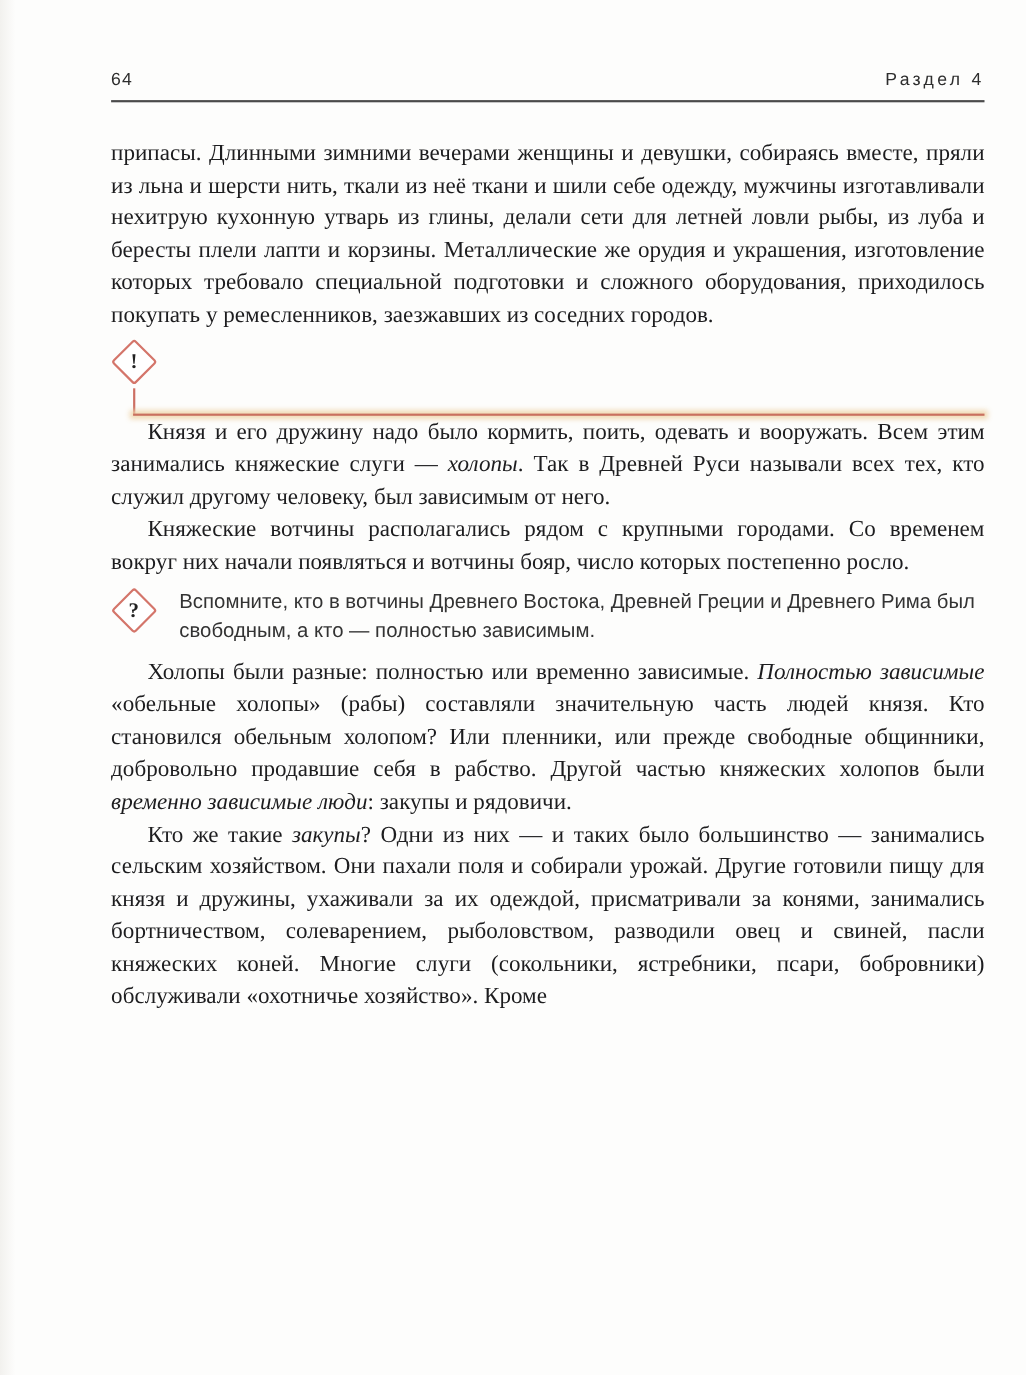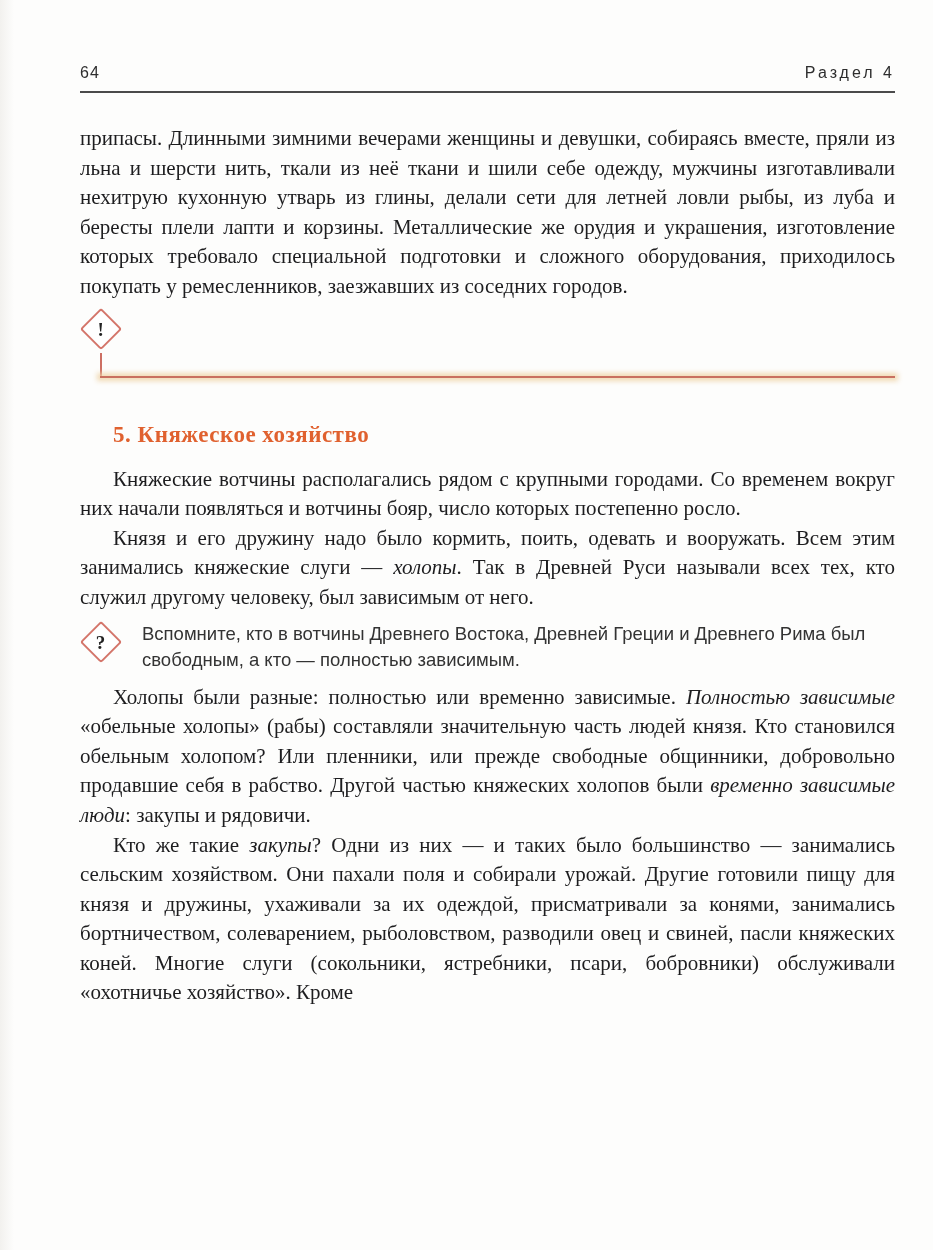--- a/index.html
+++ b/index.html
@@ -7,21 +7,21 @@
     width: 933px; height: 1250px;
     background: #fdfdfc;
     overflow: hidden;
     font-family: "Liberation Serif", serif;
     color: #1d1d1f;
     position: relative;
   }
   .page {
     box-sizing: border-box;
     width: 933px; height: 1250px;
-    padding: 64px 38px 0 80px;
+    padding: 64px 38px 0 101px;
     background: linear-gradient(90deg, #f2f1ee 0, #fdfdfc 14px);
   }
 
   
   .runhead {
     display: flex; justify-content: space-between; align-items: baseline;
     font-family: "Liberation Sans", sans-serif;
     font-size: 16px; color: #2e2e2e;
   }
   .runhead .pagenum { letter-spacing: 1px; }
@@ -122,25 +122,24 @@
     <div class="callout alert">
       <div class="icon-col">
         <div class="diamond">
           <span class="glyph">!</span>
         </div>
       </div>
       <div class="rail-v"></div>
       <div class="rail-h"></div>
     </div>
 
-    <h2 class="section-heading">5. Княжеское хозяйство</h2>
+
+    <p class="para indent"><span>Князя и его дружину надо было кормить, поить, одевать и вооружать. Всем этим занимались княжеские слуги — </span><span class="it">холопы</span><span>. Так в Древней Руси называли всех тех, кто служил другому человеку, был зависимым от него.</span></p>
 
     <p class="para indent">Княжеские вотчины располагались рядом с крупными городами. Со временем вокруг них начали появляться и вотчины бояр, число которых постепенно росло.</p>
-
-    <p class="para indent"><span>Князя и его дружину надо было кормить, поить, одевать и вооружать. Всем этим занимались княжеские слуги — </span><span class="it">холопы</span><span>. Так в Древней Руси называли всех тех, кто служил другому человеку, был зависимым от него.</span></p>
 
     <div class="callout question">
       <div class="icon-col">
         <div class="diamond">
           <span class="glyph">?</span>
         </div>
       </div>
       <p class="note-text">Вспомните, кто в вотчины Древнего Востока, Древней Греции и Древнего Рима был свободным, а кто — полностью зависимым.</p>
     </div>
 

